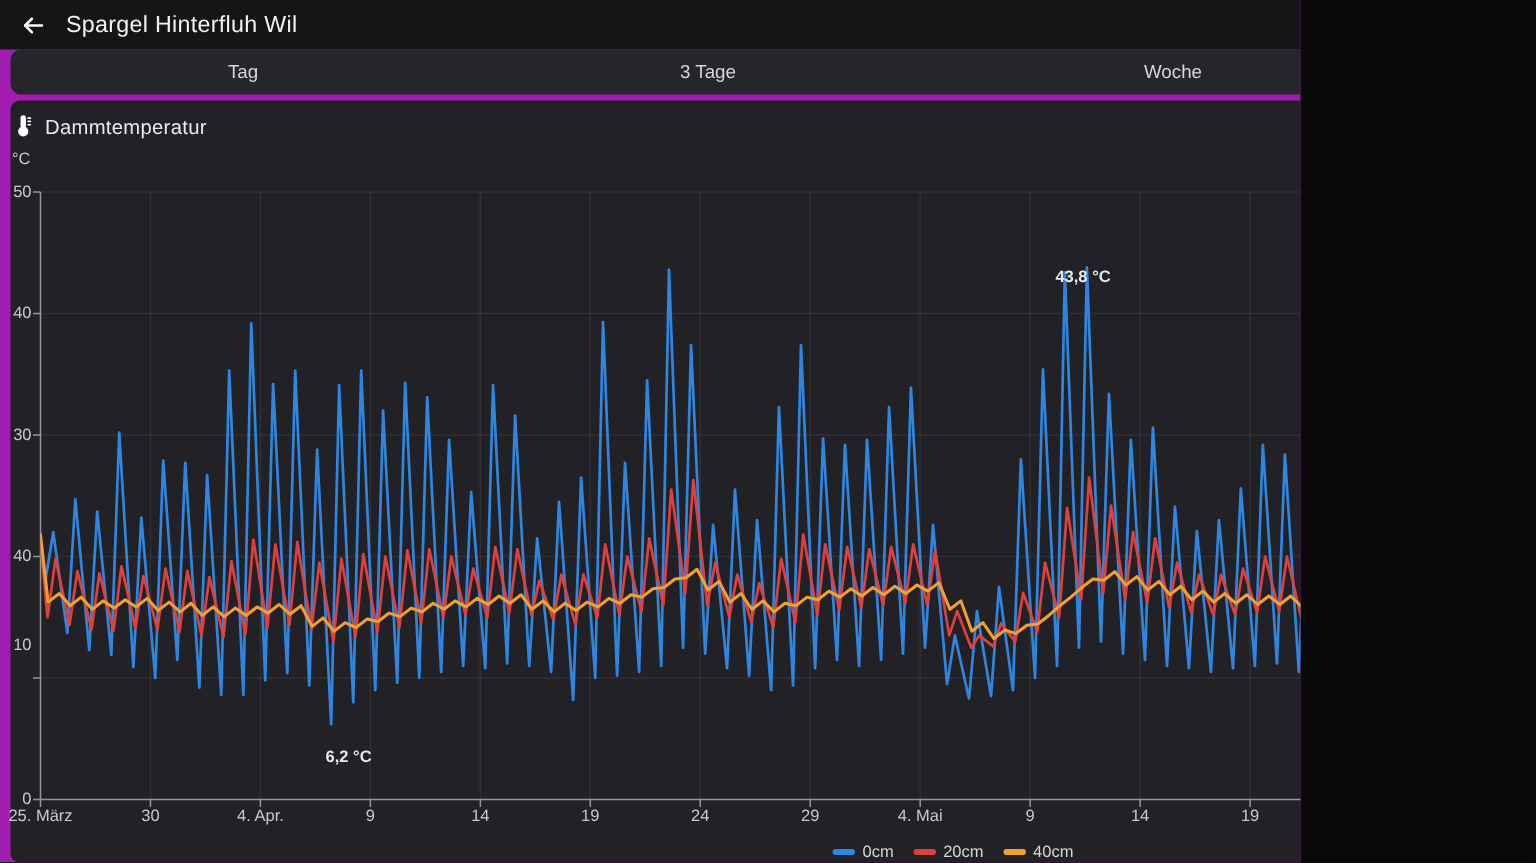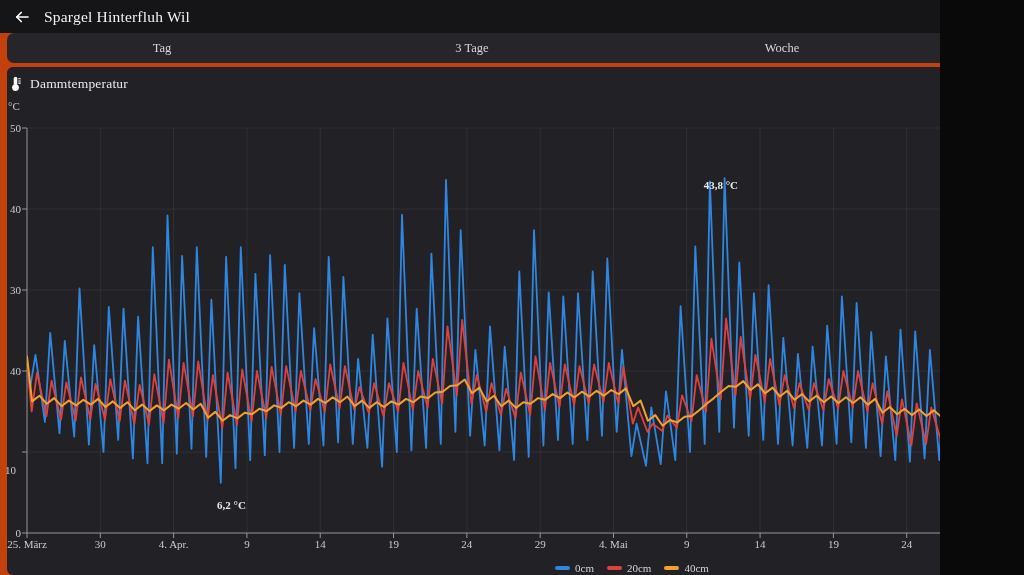--- a/index.html
+++ b/index.html
@@ -1,19 +1,19 @@
 <!DOCTYPE html>
 <html><head>
 <meta charset="utf-8">
 <style>
   html,body{margin:0;padding:0;background:#09090a;}
   #app{
-    position:relative;width:940px;height:575px;overflow:hidden;
-    background:#c2410c;
-    font-family:Liberation Serif, serif;
+    position:relative;width:867px;height:575px;overflow:hidden;
+    background:#a21caf;
+    font-family:Liberation Sans, sans-serif;
     -webkit-font-smoothing:antialiased;
   }
   
   .header{position:absolute;left:0;top:0;width:1024px;height:33px;background:#151518;}
   .back-btn{position:absolute;left:8px;top:3px;width:28px;height:28px;display:flex;align-items:center;justify-content:center;cursor:pointer;border-radius:50%;}
   .hdr-title{position:absolute;left:44px;top:0;height:33px;line-height:33px;color:#f2f2f4;font-size:15.5px;font-weight:500;letter-spacing:.2px;}
   
   .tabstrip{position:absolute;left:7px;top:33px;width:1017px;height:30px;background:#26262a;border-radius:7px;}
   .tab{position:absolute;top:0;height:30px;line-height:30px;width:150px;text-align:center;color:#d6d7d9;font-size:12.5px;font-weight:500;cursor:pointer;transform:translateX(-50%);}
   
@@ -114,21 +114,21 @@
       <line x1="686.7794117647059" y1="533" x2="686.7794117647059" y2="538" stroke="#94969b" stroke-width="1"></line>
       <line x1="760.0882352941177" y1="533" x2="760.0882352941177" y2="538" stroke="#94969b" stroke-width="1"></line>
       <line x1="833.3970588235294" y1="533" x2="833.3970588235294" y2="538" stroke="#94969b" stroke-width="1"></line>
       <line x1="906.7058823529412" y1="533" x2="906.7058823529412" y2="538" stroke="#94969b" stroke-width="1"></line>
       <line x1="980.0147058823529" y1="533" x2="980.0147058823529" y2="538" stroke="#94969b" stroke-width="1"></line>
       <path d="M27.0 366.9L30.2 387.2L35.5 354.8L44.9 422.0L50.2 332.9L59.5 433.4L64.8 341.0L74.2 436.6L79.5 288.4L88.9 444.7L94.2 345.1L103.5 452.0L108.8 307.0L118.2 439.9L123.5 308.6L132.9 458.5L138.1 316.7L147.5 463.3L152.8 247.1L162.2 463.3L167.5 215.5L176.8 453.6L182.1 256.0L191.5 448.8L196.8 247.1L206.2 456.9L211.4 299.7L220.8 482.8L226.1 256.8L235.5 468.2L240.8 247.1L250.2 460.1L255.4 273.8L264.8 455.2L270.1 255.2L279.5 452.0L284.8 264.9L294.1 447.9L299.4 293.2L308.8 443.9L314.1 328.1L323.5 445.5L328.7 256.8L338.1 442.3L343.4 277.0L352.8 443.9L358.1 358.9L367.4 447.9L372.7 334.6L382.1 466.6L387.4 318.4L396.8 452.0L402.0 214.7L411.4 450.4L416.7 308.6L426.1 447.9L431.4 253.6L440.8 443.9L446.0 179.8L455.4 431.8L460.7 230.1L470.1 435.8L475.4 349.9L484.7 445.5L490.0 326.4L499.4 450.4L504.7 346.7L514.1 460.1L519.3 271.4L528.7 456.9L534.0 230.1L543.4 445.5L548.7 292.4L558.0 439.9L563.3 296.5L572.7 443.9L578.0 293.2L587.4 439.9L592.7 271.4L602.0 435.8L607.3 258.4L616.7 431.8L622.0 349.9L631.4 456.1L636.6 423.6L646.0 465.8L651.3 407.4L660.7 464.1L666.0 391.3L675.3 460.1L680.6 306.2L690.0 452.0L695.3 246.3L704.7 443.9L709.9 181.5L719.3 431.8L724.6 178.2L734.0 427.7L739.3 262.5L748.7 435.8L753.9 293.2L763.3 439.9L768.6 285.1L778.0 443.9L783.3 337.8L792.6 445.5L797.9 354.0L807.3 447.9L812.6 346.7L822.0 445.5L827.2 325.6L836.6 443.9L841.9 296.5L851.3 442.3L856.6 303.0L865.9 447.9L871.2 332.1L880.6 456.1L885.9 356.4L895.3 460.1L900.5 329.7L909.9 461.7L915.2 331.3L924.6 458.5L929.9 349.9L939.3 460.1L944.5 367.8L953.9 456.1L959.2 358.0L968.6 452.0L973.9 346.7L983.2 447.9L988.5 308.6L997.9 435.8L1003.2 234.9L1012.6 427.7L1017.8 230.1L1027.2 427.7" fill="none" stroke="#2F86E0" stroke-width="1.8" stroke-linejoin="round" stroke-linecap="round" clip-path="url(#plotclip)"></path>
       <path d="M27.0 361.3L31.7 411.5L37.0 372.6L46.4 416.4L51.6 380.7L61.0 419.6L66.3 382.3L75.7 420.4L81.0 377.5L90.3 418.8L95.6 384.0L105.0 419.6L110.3 379.1L119.7 421.2L124.9 380.7L134.3 423.6L139.6 384.8L149.0 424.5L154.3 374.2L163.6 422.8L168.9 359.7L178.3 418.0L183.6 362.9L193.0 416.4L198.2 361.3L207.6 419.6L212.9 375.1L222.3 427.7L227.6 372.6L237.0 424.5L242.2 369.4L251.6 421.2L256.9 371.0L266.3 418.0L271.6 366.9L280.9 414.7L286.2 366.1L295.6 411.5L300.9 371.0L310.3 409.9L315.5 379.1L324.9 411.5L330.2 364.5L339.6 408.3L344.9 366.1L354.3 409.9L359.5 387.2L368.9 413.1L374.2 383.1L383.6 416.4L388.9 383.1L398.2 411.5L403.5 362.9L412.9 409.9L418.2 371.0L427.6 407.4L432.8 358.9L442.2 403.4L447.5 326.4L456.9 395.3L462.2 320.0L471.5 403.4L476.8 375.1L486.2 411.5L491.5 383.1L500.9 414.7L506.1 388.8L515.5 418.0L520.8 372.6L530.2 414.7L535.5 356.4L544.9 409.9L550.1 362.9L559.5 406.6L564.8 364.5L574.2 405.0L579.5 366.1L588.8 403.4L594.1 364.5L603.5 401.8L608.8 362.9L618.2 403.4L623.4 366.9L632.8 423.6L638.1 407.4L647.5 431.8L652.8 423.6L662.1 430.9L667.4 415.6L676.8 427.7L682.1 395.3L691.5 421.2L696.7 375.1L706.1 411.5L711.4 338.6L720.8 399.4L726.1 318.4L735.5 395.3L740.7 337.0L750.1 399.4L755.4 354.8L764.8 401.8L770.1 358.9L779.4 405.0L784.7 375.1L794.1 408.3L799.4 383.1L808.8 409.9L814.0 383.1L823.4 409.9L828.7 379.1L838.1 408.3L843.4 371.0L852.8 407.4L858.0 371.0L867.4 411.5L872.7 383.1L882.1 423.6L887.4 391.3L896.7 435.8L902.0 399.4L911.4 445.5L916.7 403.4L926.1 443.9L931.3 407.4L940.7 439.9L946.0 411.5L955.4 435.8L960.7 407.4L970.0 431.8L975.3 391.3L984.7 423.6L990.0 342.6L999.4 411.5L1004.6 310.3L1014.0 403.4L1019.3 306.2L1028.7 403.4" fill="none" stroke="#E0403C" stroke-width="1.8" stroke-linejoin="round" stroke-linecap="round" clip-path="url(#plotclip)"></path>
       <path d="M27.0 356.4L32.1 401.4L39.5 395.7L46.8 403.8L54.1 398.1L61.5 406.2L68.8 400.6L76.1 405.4L83.4 399.8L90.8 404.6L98.1 398.9L105.4 407.0L112.8 401.4L120.1 407.9L127.4 402.2L134.8 410.3L142.1 404.6L149.4 411.1L156.8 405.4L164.1 410.3L171.4 404.6L178.7 408.7L186.1 403.0L193.4 409.5L200.7 403.8L208.1 417.6L215.4 411.9L222.7 420.8L230.1 415.1L237.4 418.4L244.7 412.7L252.1 414.3L259.4 408.7L266.7 411.1L274.1 405.4L281.4 407.9L288.7 402.2L296.0 406.2L303.4 400.6L310.7 404.6L318.0 398.9L325.4 403.0L332.7 397.3L340.0 402.2L347.4 396.5L354.7 406.2L362.0 400.6L369.4 407.9L376.7 402.2L384.0 407.0L391.3 401.4L398.7 404.6L406.0 398.9L413.3 402.2L420.7 396.5L428.0 398.1L435.3 392.5L442.7 391.7L450.0 386.0L457.3 385.2L464.7 379.5L472.0 393.3L479.3 387.6L486.6 401.4L494.0 395.7L501.3 406.2L508.6 400.6L516.0 407.9L523.3 402.2L530.6 403.8L538.0 398.1L545.3 399.8L552.6 394.1L560.0 398.1L567.3 392.5L574.6 397.3L581.9 391.7L589.3 396.5L596.6 390.8L603.9 395.7L611.3 390.0L618.6 394.1L625.9 388.4L633.3 406.2L640.6 400.6L647.9 420.8L655.3 415.1L662.6 425.7L669.9 420.0L677.2 422.4L684.6 416.8L691.9 416.0L699.2 410.3L706.6 403.8L713.9 398.1L721.2 391.7L728.6 386.0L735.9 386.8L743.2 381.1L750.6 390.0L757.9 384.4L765.2 393.3L772.6 387.6L779.9 396.5L787.2 390.8L794.5 399.8L801.9 394.1L809.2 401.4L816.5 395.7L823.9 402.2L831.2 396.5L838.5 403.0L845.9 397.3L853.2 403.0L860.5 397.3L867.9 404.6L875.2 398.9L882.5 412.7L889.8 407.0L897.2 414.3L904.5 408.7L911.8 415.1L919.2 409.5L926.5 416.0L933.8 410.3L941.2 416.8L948.5 411.1L955.8 416.0L963.2 410.3L970.5 414.3L977.8 408.7L985.1 410.3L992.5 404.6L999.8 403.8L1007.1 398.1L1014.5 398.1L1021.8 392.5L1029.1 398.1" fill="none" stroke="#F2A12E" stroke-width="2" stroke-linejoin="round" stroke-linecap="round" clip-path="url(#plotclip)"></path>
     </svg>
     <div class="tick-y" style="top: 526.5px;">0</div>
-    <div class="tick-y" style="top: 464px; text-align: center;">10</div>
+    <div class="tick-y" style="top: 424px;">10</div>
     <div class="tick-y" style="top: 364.5px;">40</div>
     <div class="tick-y" style="top: 283.5px;">30</div>
     <div class="tick-y" style="top: 202.5px;">40</div>
     <div class="tick-y" style="top: 121.5px;">50</div>
     <div class="tick-x" style="left: 27px; top: 538px;">25. März</div>
     <div class="tick-x" style="left: 100.309px; top: 538px;">30</div>
     <div class="tick-x" style="left: 173.618px; top: 538px;">4. Apr.</div>
     <div class="tick-x" style="left: 246.926px; top: 538px;">9</div>
     <div class="tick-x" style="left: 320.235px; top: 538px;">14</div>
     <div class="tick-x" style="left: 393.544px; top: 538px;">19</div>

